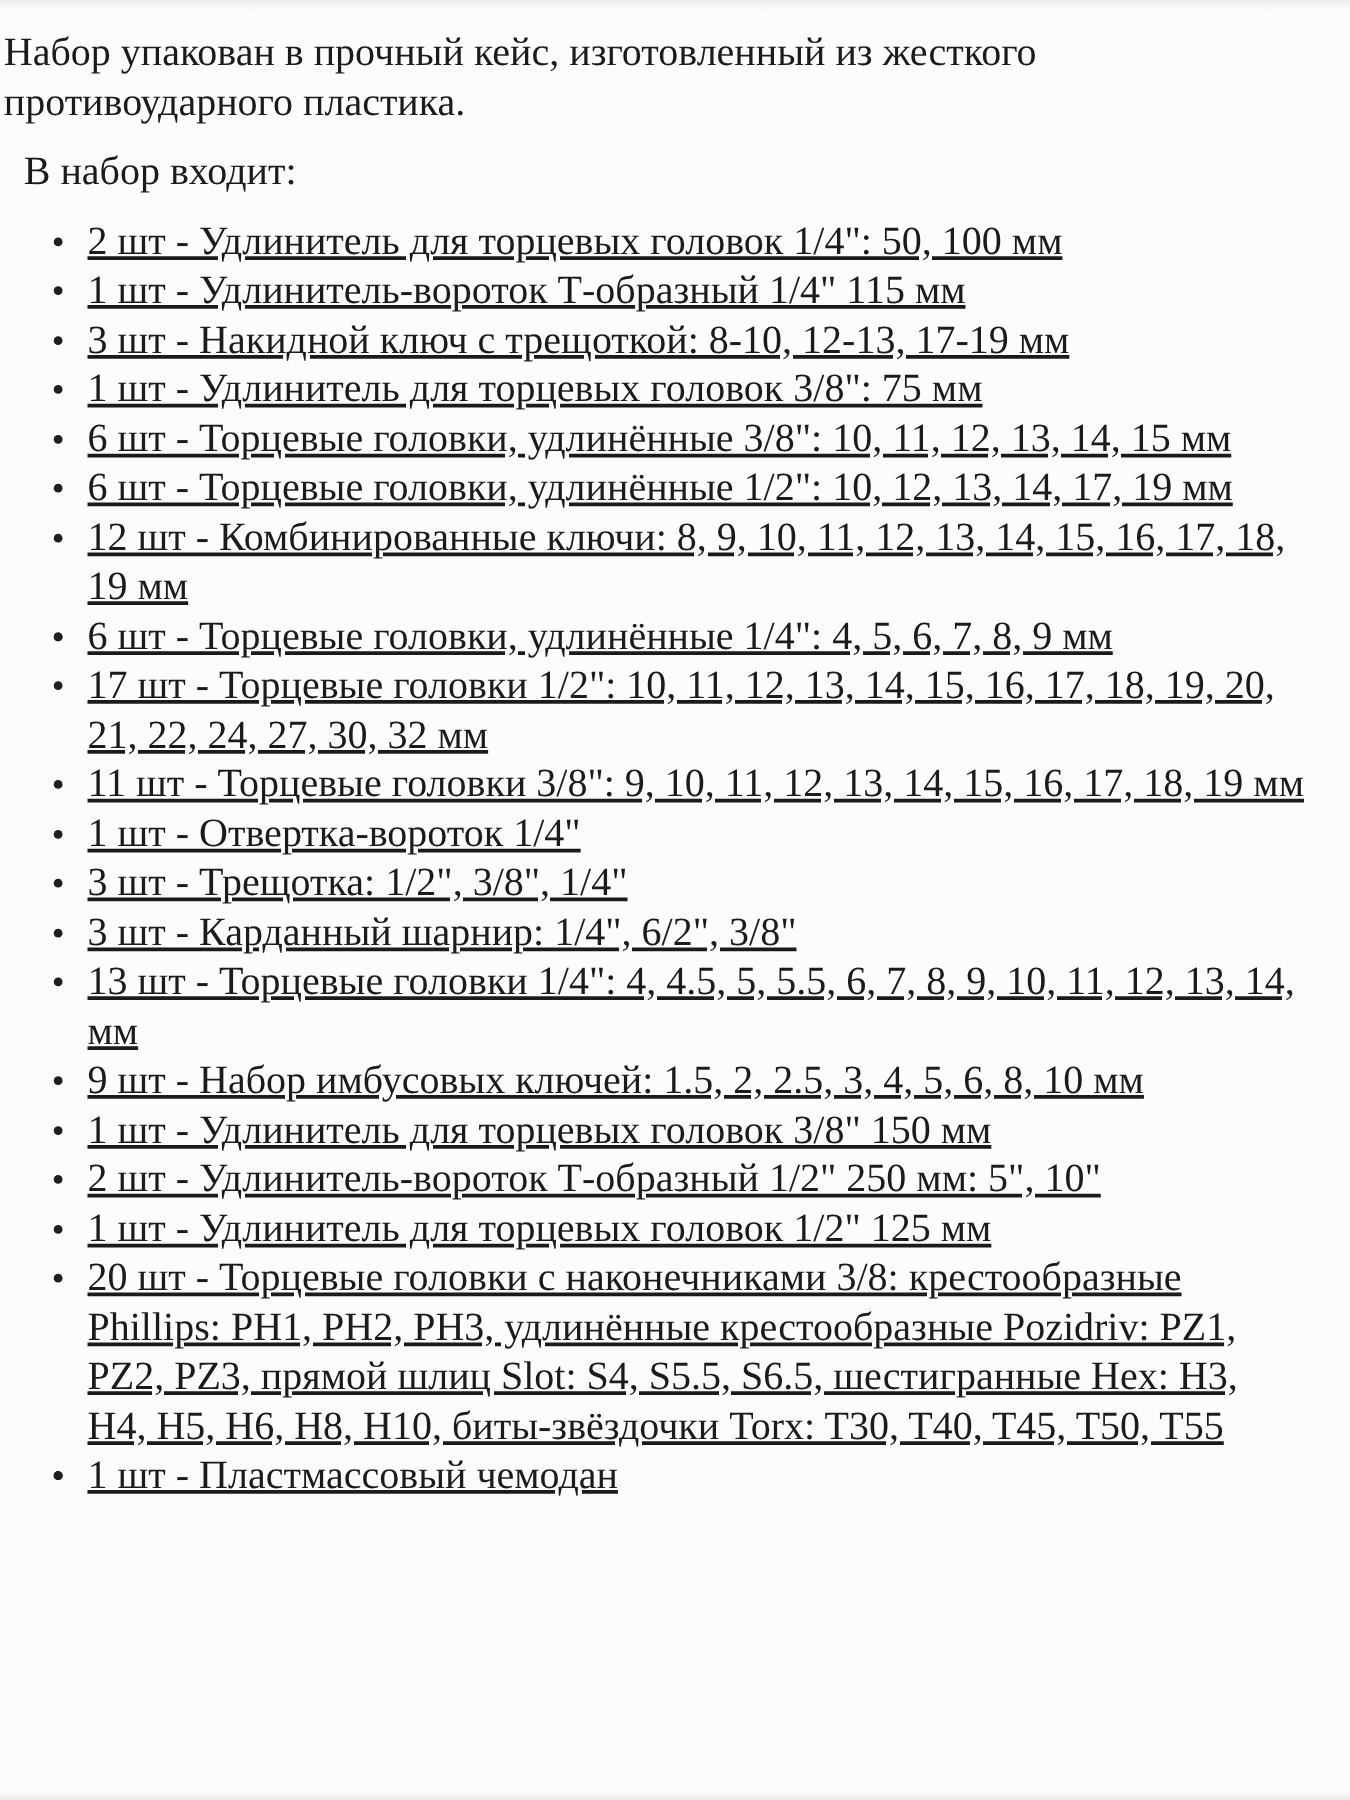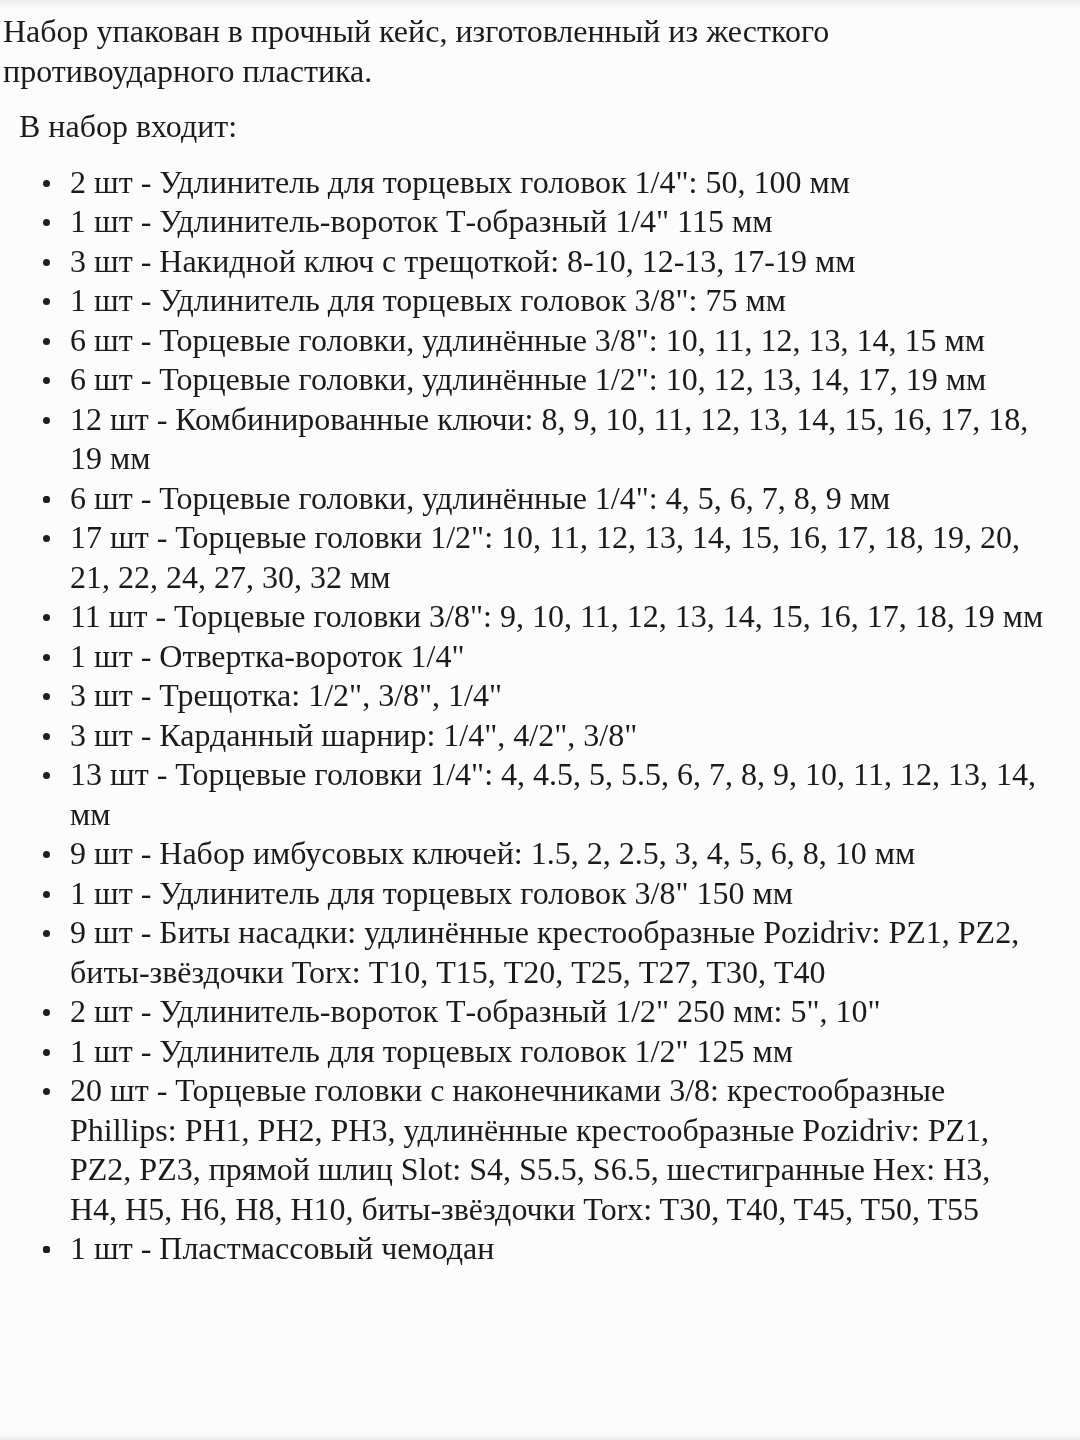--- a/index.html
+++ b/index.html
@@ -20,38 +20,39 @@
     pointer-events: none;
   }
   .scan-band-bottom {
     position: absolute;
     bottom: 0; left: 0; right: 0;
     height: 6px;
     background: linear-gradient(rgba(252,252,252,0), #e9e9e9);
     pointer-events: none;
   }
   .doc {
-    padding: 12px 35px 0 3px;
+    padding: 22px 35px 0 3px;
     font-size: 32px;
     line-height: 39.5px;
   }
   .intro {
     margin: 0;
   }
   .list-header {
     margin: 16px;
   }
   ul.kit-list {
     list-style: none;
     margin: 0;
     padding: 0;
   }
   ul.kit-list li {
     position: relative;
     padding-left: 67px;
+    text-decoration: underline;
   }
   ul.kit-list .bullet {
     position: absolute;
     left: 40px;
     top: 17px;
     width: 7px;
     height: 7px;
     border-radius: 50%;
     background: #1f1f1f;
   }
@@ -125,42 +126,38 @@
         <span>1 шт - Отвертка-вороток 1/4"</span>
       </li>
 
       <li>
         <span class="bullet"></span>
         <span>3 шт - Трещотка: 1/2", 3/8", 1/4"</span>
       </li>
 
       <li>
         <span class="bullet"></span>
-        <span>3 шт - Карданный шарнир: 1/4", 4/2", 3/8"</span>
+        <span>3 шт - Карданный шарнир: 1/4", 6/2", 3/8"</span>
       </li>
 
       <li>
         <span class="bullet"></span>
         <span>13 шт - Торцевые головки 1/4": 4, 4.5, 5, 5.5, 6, 7, 8, 9, 10, 11, 12, 13, 14, мм</span>
       </li>
 
       <li>
         <span class="bullet"></span>
         <span>9 шт - Набор имбусовых ключей: 1.5, 2, 2.5, 3, 4, 5, 6, 8, 10 мм</span>
       </li>
 
       <li>
         <span class="bullet"></span>
         <span>1 шт - Удлинитель для торцевых головок 3/8" 150 мм</span>
       </li>
 
-      <li>
-        <span class="bullet"></span>
-        <span>9 шт - Биты насадки: удлинённые крестообразные Pozidriv: PZ1, PZ2, биты-звёздочки Torx: Т10, Т15, Т20, Т25, Т27, Т30, Т40</span>
-      </li>
 
       <li>
         <span class="bullet"></span>
         <span>2 шт - Удлинитель-вороток Т-образный 1/2" 250 мм: 5", 10"</span>
       </li>
 
       <li>
         <span class="bullet"></span>
         <span>1 шт - Удлинитель для торцевых головок 1/2" 125 мм</span>
       </li>

